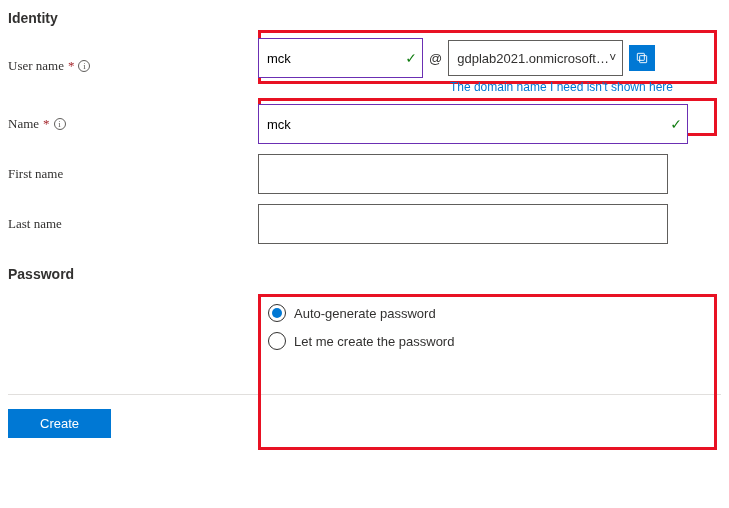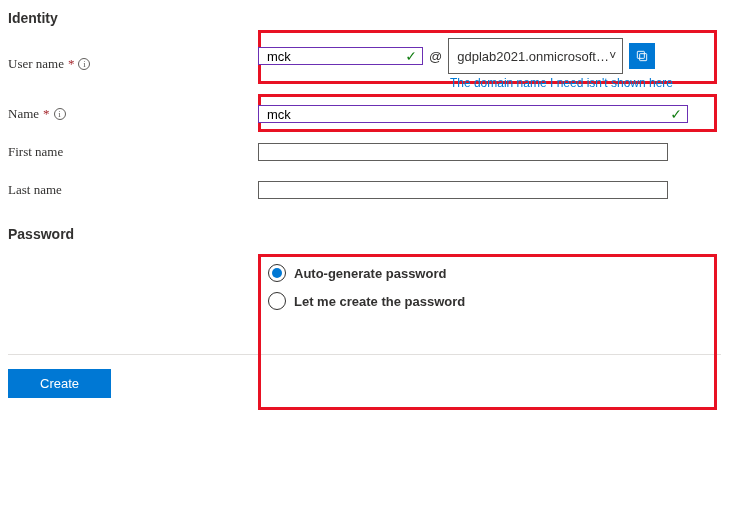--- a/index.html
+++ b/index.html
@@ -49,21 +49,21 @@
     position: relative;
   }
   .highlight-box {
     position: absolute;
     border: 3px solid #e81123;
     pointer-events: none;
   }
   .user-row-wrap { position: relative; }
   .input-base {
     width: 100%;
-    height: 18px;
+    height: 40px;
     border: 1px solid #605e5c;
     padding: 2px 24px 2px 8px;
     font-size: 13px;
     background: #fff;
     outline: none;
   }
   .input-purple { border-color: #6b2fb3; }
   .check {
     position: absolute;
     right: 6px;
@@ -113,21 +113,21 @@
     color: #0078d4;
     font-size: 12px;
     text-align: right;
     margin-top: 2px;
     cursor: pointer;
     text-decoration: none;
   }
   .name-wrap { position: relative; width: 410px; }
   .plain-input { width: 410px; }
   .pw-section { position: relative; margin-top: 4px; }
-  .pw-inner { padding: 10px 12px 16px 22px; font-weight: bold; }
+  .pw-inner { padding: 10px 12px 16px 22px; }
   .radio-row {
     display: flex;
     align-items: center;
     gap: 8px;
     margin-bottom: 10px;
     cursor: pointer;
   }
   .radio {
     width: 18px; height: 18px;
     border: 1px solid #323130;

